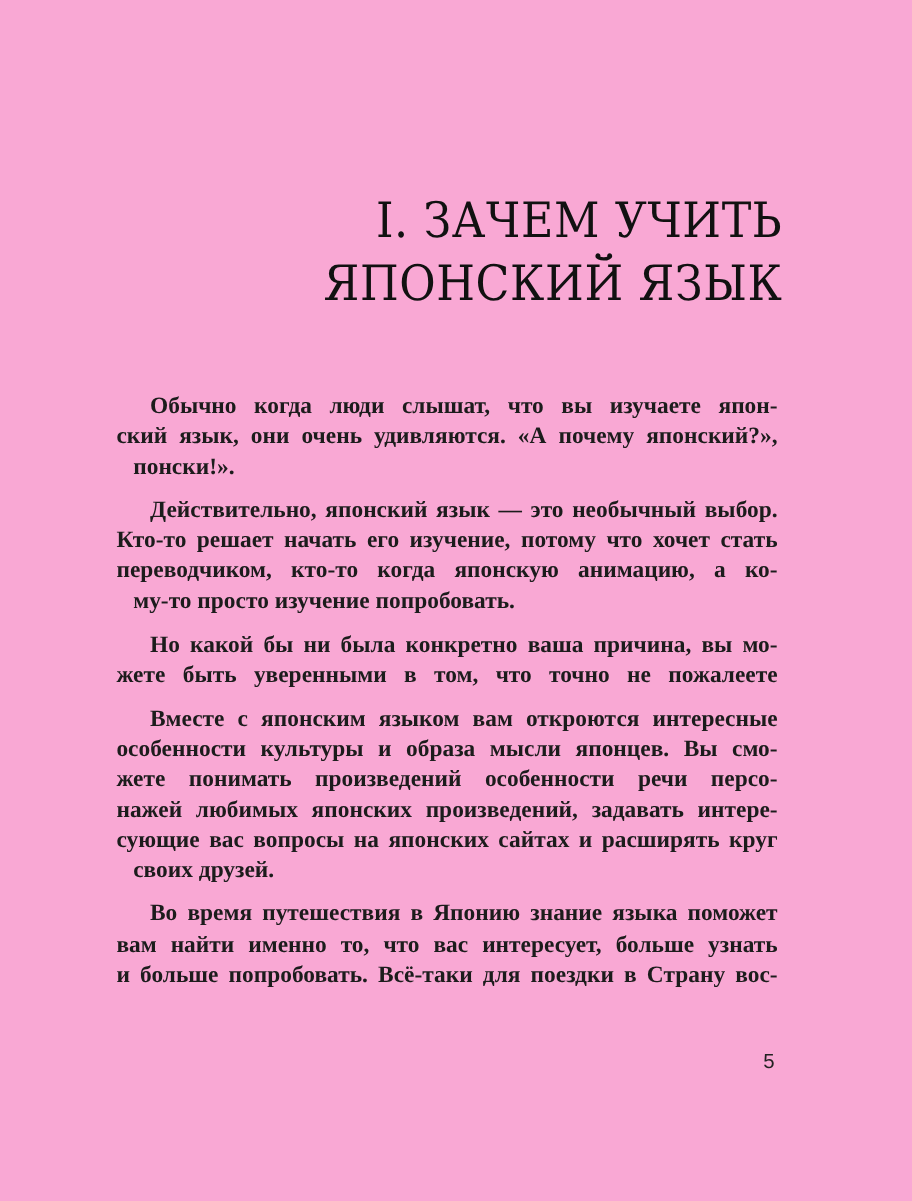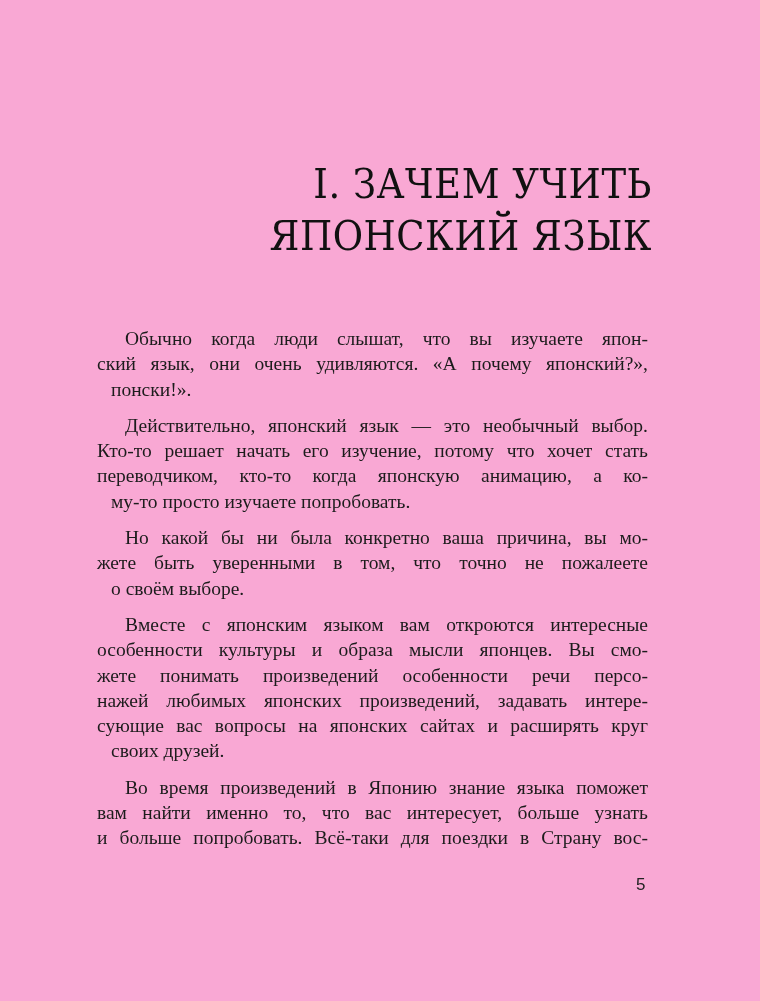--- a/index.html
+++ b/index.html
@@ -49,20 +49,21 @@
     }
     .para {
       margin: 0 0 11px 0;
     }
     .para .line {
       display: block;
       text-align: justify;
       text-align-last: justify;
       white-space: nowrap;
       height: 25.3px;
+      font-weight: bold;
     }
     .para .line.first { text-indent: 28px; }
     .para .line.last { text-align-last: left; margin-left: 14px; }
     .page-number {
       position: absolute;
       left: 636px;
       top: 875px;
       font-family: "Liberation Sans", sans-serif;
       font-size: 17px;
       color: #222;
@@ -83,40 +84,39 @@
     <p class="para">
       <span class="line first">Обычно когда люди слышат, что вы изучаете япон-</span>
       <span class="line">ский язык, они очень удивляются. «А почему японский?»,</span>
       <span class="line last">понски!».</span>
     </p>
 
     <p class="para">
       <span class="line first">Действительно, японский язык — это необычный выбор.</span>
       <span class="line">Кто-то решает начать его изучение, потому что хочет стать</span>
       <span class="line">переводчиком, кто-то когда японскую анимацию, а ко-</span>
-      <span class="line last">му-то просто изучаете попробовать.</span>
+      <span class="line last">му-то просто изучение попробовать.</span>
     </p>
 
     <p class="para">
       <span class="line first">Но какой бы ни была конкретно ваша причина, вы мо-</span>
       <span class="line">жете быть уверенными в том, что точно не пожалеете</span>
-      <span class="line last">о своём выборе.</span>
     </p>
 
     <p class="para">
       <span class="line first">Вместе с японским языком вам откроются интересные</span>
       <span class="line">особенности культуры и образа мысли японцев. Вы смо-</span>
       <span class="line">жете понимать произведений особенности речи персо-</span>
       <span class="line">нажей любимых японских произведений, задавать интере-</span>
       <span class="line">сующие вас вопросы на японских сайтах и расширять круг</span>
       <span class="line last">своих друзей.</span>
     </p>
 
     <p class="para">
-      <span class="line first">Во время произведений в Японию знание языка поможет</span>
+      <span class="line first">Во время путешествия в Японию знание языка поможет</span>
       <span class="line">вам найти именно то, что вас интересует, больше узнать</span>
       <span class="line">и больше попробовать. Всё-таки для поездки в Страну вос-</span>
     </p>
 
   </div>
 
   <div class="page-number">5</div>
 
 </div>
 

